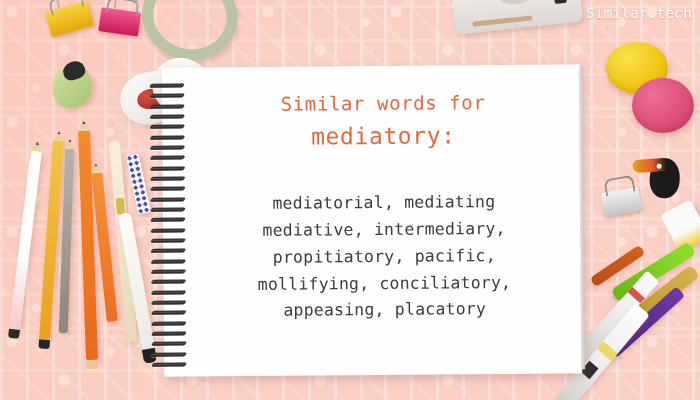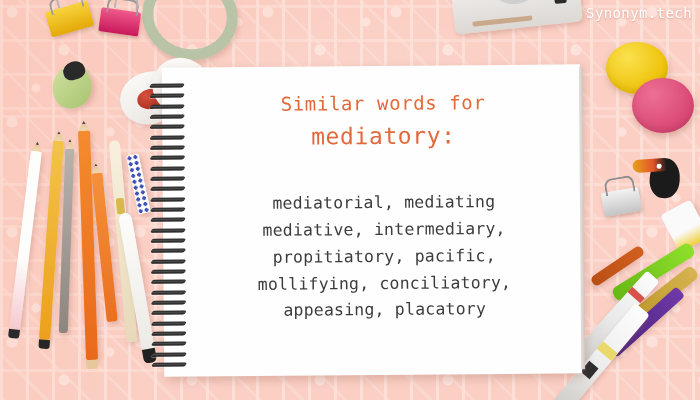--- a/index.html
+++ b/index.html
@@ -311,15 +311,15 @@
       <div class="ring"></div>
       <div class="ring"></div>
       <div class="ring"></div>
       <div class="ring"></div>
       <div class="ring"></div>
       <div class="ring"></div>
       <div class="ring"></div>
     </div>
   </div>
 
-  <div class="logo">Synonym.tech</div>
+  <div class="logo">Similar.tech</div>
 
 </div>
 
 </body></html>

